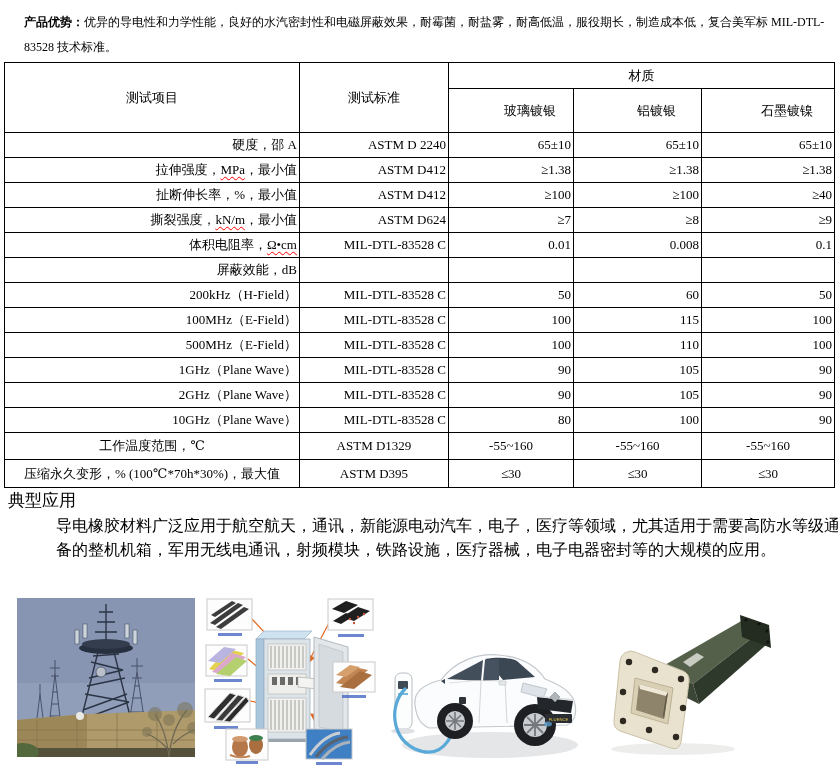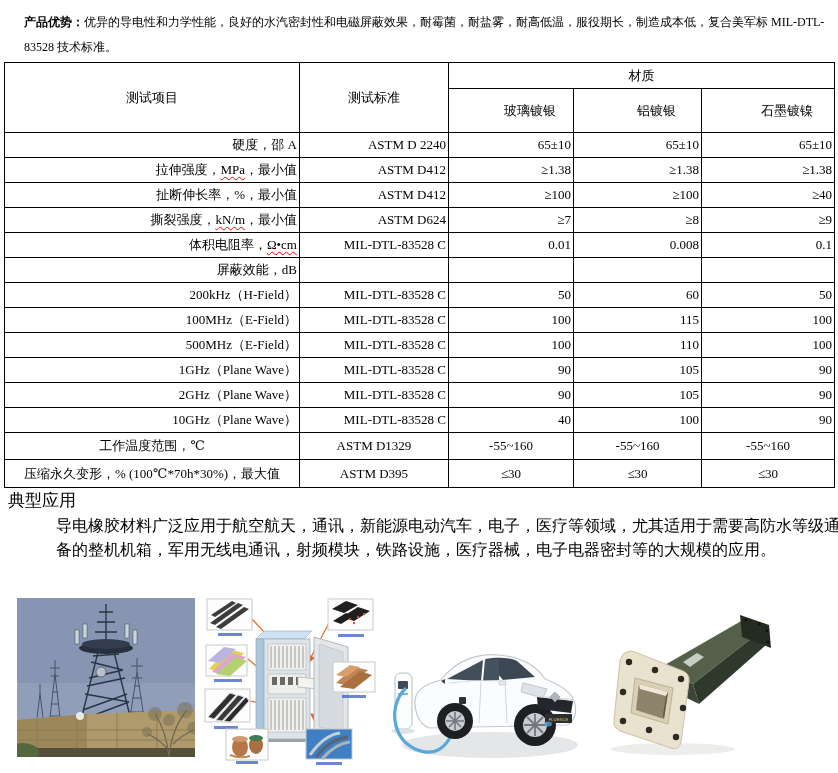--- a/index.html
+++ b/index.html
@@ -128,21 +128,21 @@
     <tr class="drow">
       <td><span>2GHz（Plane Wave）</span></td>
       <td>MIL-DTL-83528 C</td>
       <td>90</td>
       <td>105</td>
       <td>90</td>
     </tr>
     <tr class="drow">
       <td><span>10GHz（Plane Wave）</span></td>
       <td>MIL-DTL-83528 C</td>
-      <td>40</td>
+      <td>80</td>
       <td>100</td>
       <td>90</td>
     </tr>
     <tr class="drow-tall">
       <td><span>工作温度范围，℃</span></td>
       <td>ASTM D1329</td>
       <td>-55~160</td>
       <td>-55~160</td>
       <td>-55~160</td>
     </tr>

